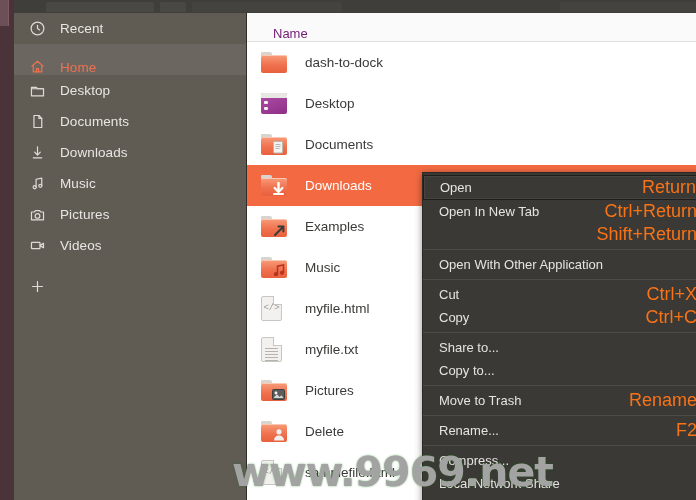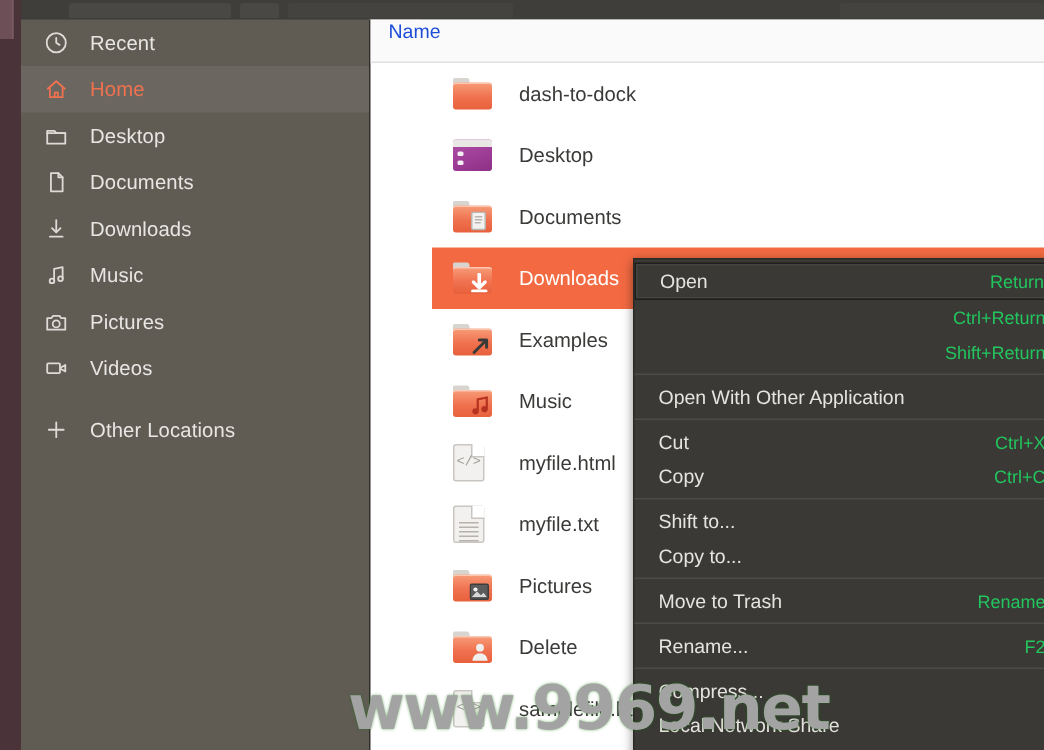--- a/index.html
+++ b/index.html
@@ -79,21 +79,21 @@
     position: relative;
     display: flex;
     align-items: center;
     height: 31px;
     padding-left: 6px;
     color: #e8e6e3;
     font-size: 13.5px;
     letter-spacing: .1px;
     box-sizing: border-box;
   }
-  .sb-item.active { background: #6b6760; }
+  .sb-item.active { background: #6b6760; align-items: flex-end; }
   .sb-item.active .sb-label { color: #f0714f; }
   .sb-item.active .sb-ico { color: #f0714f; }
   .sb-ico {
     width: 34px;
     min-width: 34px;
     display: flex;
     align-items: center;
     justify-content: center;
     color: #dedbd6;
   }
@@ -109,34 +109,33 @@
     height: 487px;
     background: #ffffff;
     border-left: 1px solid #2f2e2b;
     overflow: hidden;
   }
   .col-header {
     height: 28px;
     background: #fbfafa;
     border-bottom: 1px solid #e2dfdc;
     display: flex;
-    align-items: flex-start;
-    padding-left: 12px;
-    color: #1d4ed8;
+    align-items: flex-end;
+    padding-left: 26px;
+    color: #701a75;
     font-size: 13px;
   }
   .file-row {
     display: flex;
     align-items: center;
     height: 41px;
     padding-left: 14px;
     color: #3a3a38;
     font-size: 13.5px;
     box-sizing: border-box;
-    margin-left: 41px;
   }
   .file-row.selected {
     background: #f36a42;
     color: #ffffff;
   }
   .file-ico {
     width: 30px;
     min-width: 30px;
     height: 26px;
     display: flex;
@@ -249,22 +248,22 @@
     align-items: center;
     height: 23px;
     padding: 0 12px 0 16px;
     color: #e6e4e0;
     font-size: 13px;
     box-sizing: border-box;
     white-space: nowrap;
   }
   .mi .accel {
     margin-left: auto;
-    color: #22c55e;
-    font-size: 12px;
+    color: #f97316;
+    font-size: 18px;
     padding-left: 18px;
   }
   .mi.focused {
     border: 1px solid #1f1e1c;
     height: 25px;
     box-shadow: inset 0 0 0 1px #45443f;
   }
   .sep {
     height: 1px;
     background: #4c4b46;
@@ -381,21 +380,20 @@
           </span>
           <span class="sb-label">Videos</span>
         </div>
         <div class="sb-gap"></div>
         <div class="sb-item">
           <span class="sb-ico">
             <svg width="17" height="17" viewBox="0 0 24 24" fill="none" stroke="currentColor" stroke-width="1.7" stroke-linecap="round" stroke-linejoin="round">
               <path d="M12 5v14M5 12h14"></path>
             </svg>
           </span>
-          <span class="sb-label">Other Locations</span>
         </div>
       </div>
 
     <div class="filepane">
       <div class="col-header">
         <span>Name</span>
       </div>
       <div id="filelist">
           <div class="file-row">
             <span class="file-ico">
@@ -547,41 +545,42 @@
           <div class="file-row"></div>
         </div>
     </div>
 
     <div class="ctxmenu" id="ctxmenu">
         <div class="mi focused">
           <span>Open</span>
           <span class="accel">Return</span>
         </div>
         <div class="mi">
+          <span>Open In New Tab</span>
           <span class="accel">Ctrl+Return</span>
         </div>
         <div class="mi">
           <span class="accel">Shift+Return</span>
         </div>
         <div class="sep"></div>
         <div class="mi">
           <span>Open With Other Application</span>
         </div>
         <div class="sep"></div>
         <div class="mi">
           <span>Cut</span>
           <span class="accel">Ctrl+X</span>
         </div>
         <div class="mi">
           <span>Copy</span>
           <span class="accel">Ctrl+C</span>
         </div>
         <div class="sep"></div>
         <div class="mi">
-          <span>Shift to...</span>
+          <span>Share to...</span>
         </div>
         <div class="mi">
           <span>Copy to...</span>
         </div>
         <div class="sep"></div>
         <div class="mi">
           <span>Move to Trash</span>
           <span class="accel">Rename</span>
         </div>
         <div class="sep"></div>

